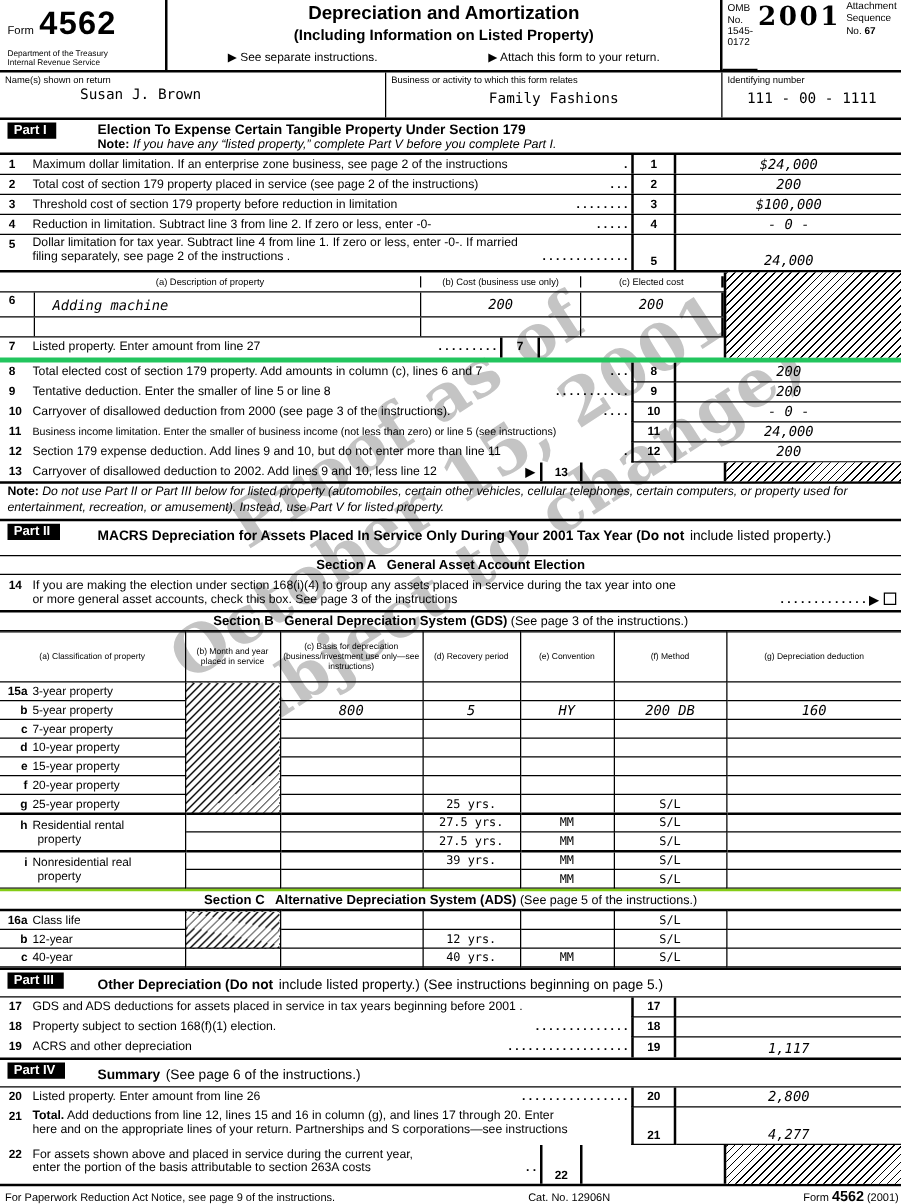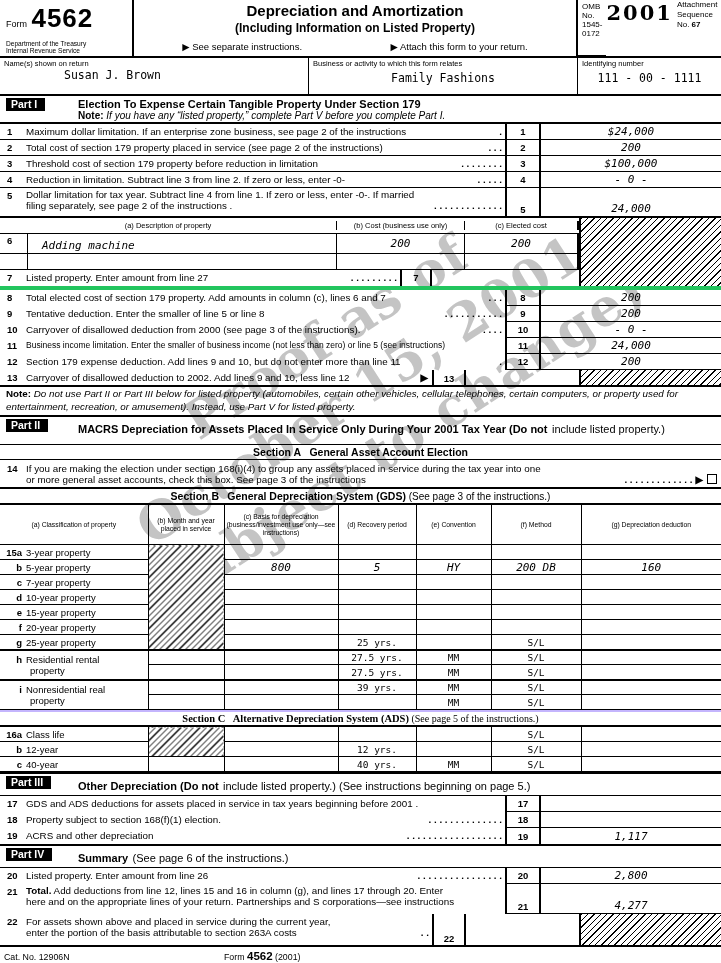--- a/index.html
+++ b/index.html
@@ -499,21 +499,21 @@
       <td><span class="entry"></span></td>
       <td><span class="entry"></span></td>
       <td class="pre"></td>
       <td class="pre">MM</td>
       <td class="pre">S/L</td>
       <td><span class="entry"></span></td>
     </tr>
   </tbody>
     </table>
 
-  <div class="sect bb1" style="border-top:2px solid #c4b5fd;font-family:Liberation Serif, serif;">
+  <div class="sect bb1" style="border-top:2px solid #84cc16;">
     <b>Section C</b>&nbsp;&nbsp;
     <b>Alternative Depreciation System (ADS)</b>
     <span>(See page 5 of the instructions.)</span>
   </div>
 
   <table class="dep">
     <colgroup>
         <col style="width:148px">
         <col style="width:76px">
         <col style="width:114px">
@@ -631,20 +631,21 @@
         </div>
     </div>
     <div class="box13">22</div>
     <div class="val13">
         <span class="entry"></span>
       </div>
     <div class="hatchcell"></div>
   </div>
 
   <div class="footer">
+    <span class="flex">For Paperwork Reduction Act Notice, see page 9 of the instructions.</span>
     <span class="cat">Cat. No. 12906N</span>
     <span>
       <span>Form</span>
       <span class="fnum">4562</span>
       <span>(2001)</span>
     </span>
   </div>
 
 </div>
 

